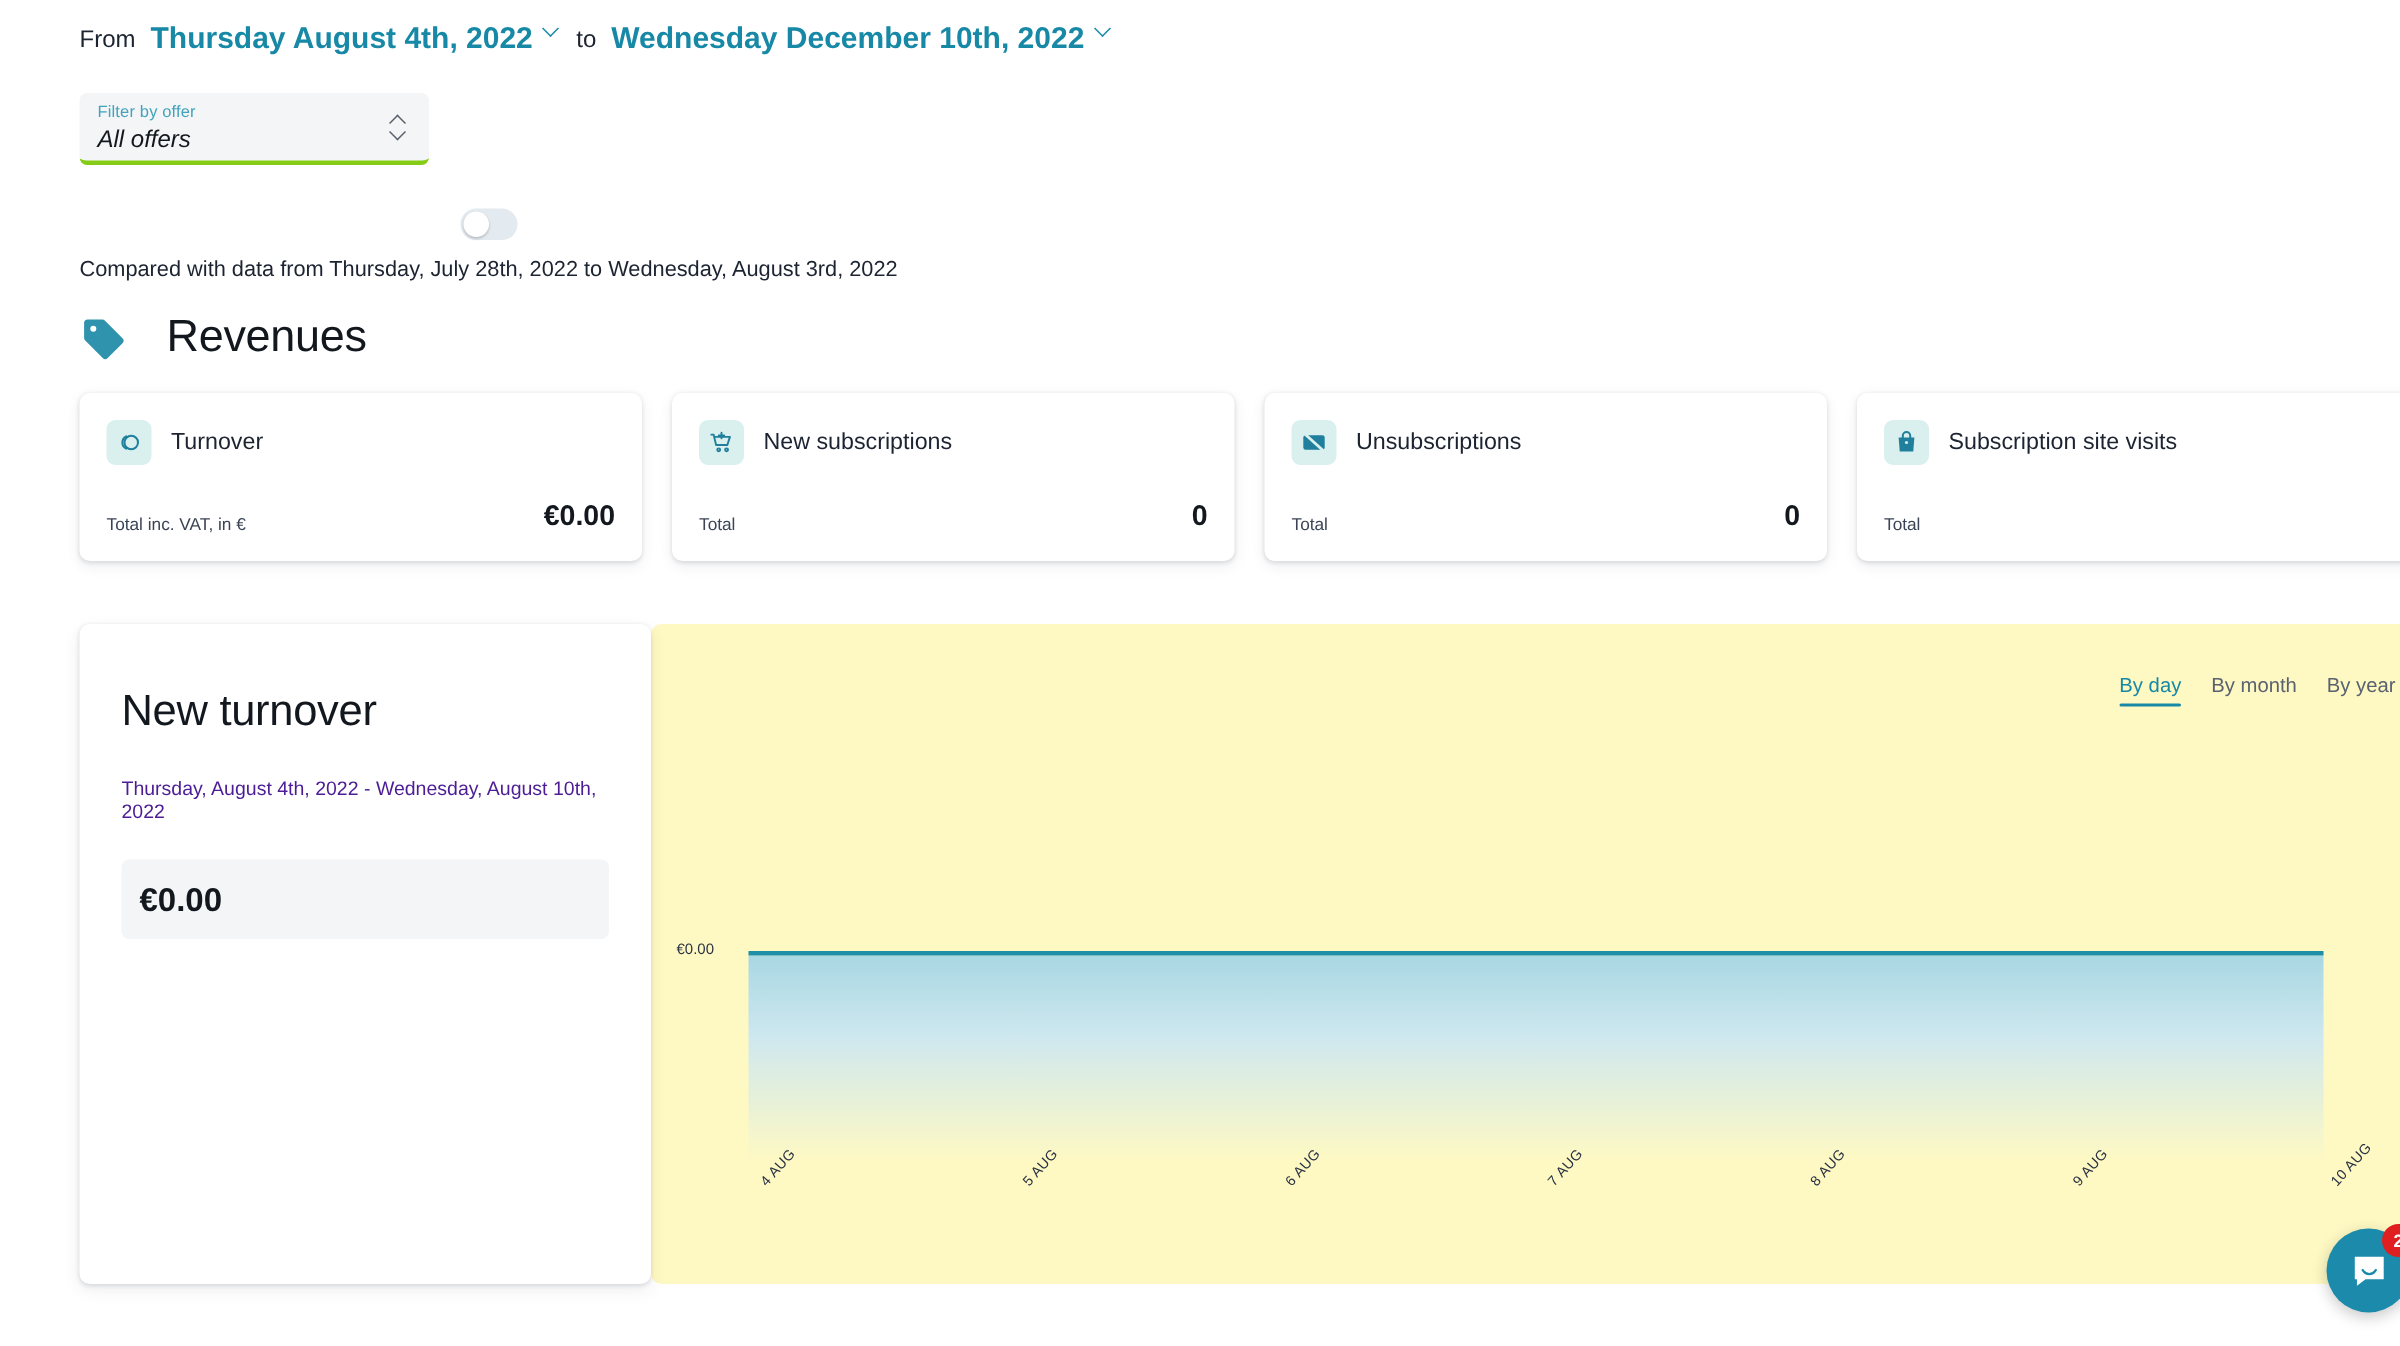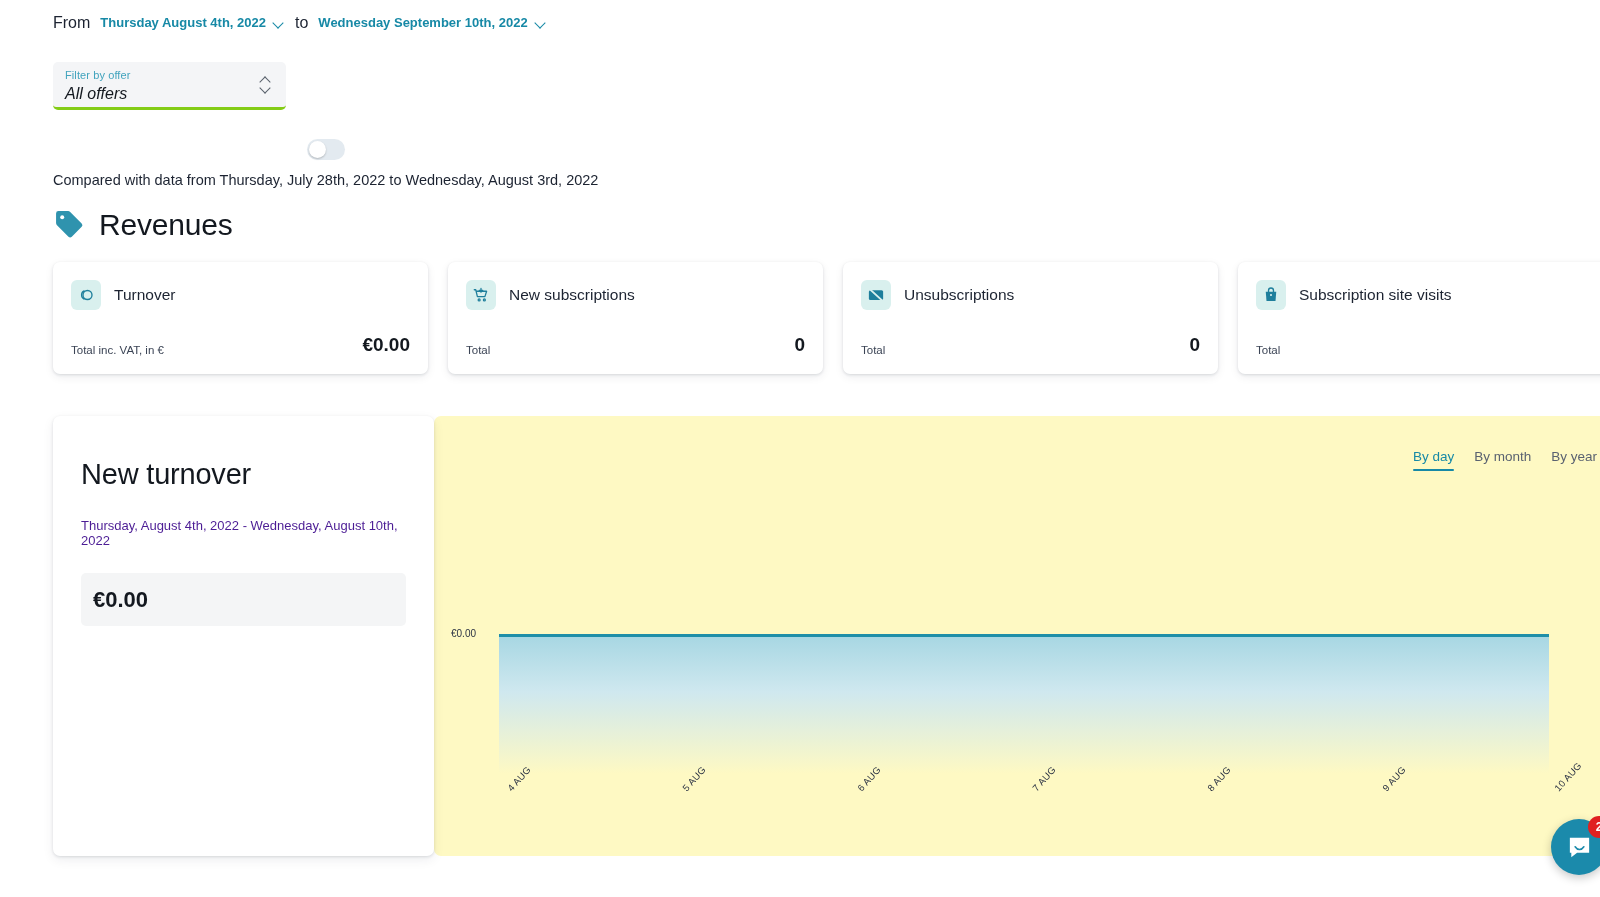--- a/index.html
+++ b/index.html
@@ -13,22 +13,22 @@
   .page { position: relative; width: 1600px; height: 897px; margin-left: 29px; }
 
   
   .daterange {
     position: absolute; left: 24px; top: 13px;
     display: flex; align-items: center; gap: 10px;
     font-size: 16px;
   }
   .daterange .plain { color: #1c2331; font-size: 16px; }
   .date-btn {
-    display: inline-flex; align-items: center; gap: 8px;
-    color: #1789a6; font-size: 13px; font-weight: bold;
+    display: inline-flex; gap: 8px;
+    color: #1789a6; font-size: 20px; font-weight: bold;
     cursor: pointer; background: none; border: none;
     font-family: "Liberation Sans", sans-serif;
     padding: 2px 0;
   }
   .chev-down {
     width: 11px; height: 7px; position: relative; display: inline-block;
   }
   .chev-down::before {
     content: ""; position: absolute; left: 0; top: 0;
     width: 7px; height: 7px;
@@ -78,21 +78,21 @@
     position: absolute; left: 2px; top: 2px;
     width: 17px; height: 17px; border-radius: 50%;
     background: #ffffff;
     box-shadow: 0 1px 2px rgba(0,0,0,.22);
   }
   .compare-text { font-size: 14.5px; color: #1c2331; }
 
   
   .section-head {
     position: absolute; left: 24px; top: 208px;
-    display: flex; align-items: flex-start; gap: 14px;
+    display: flex; align-items: flex-end; gap: 26px;
   }
   .tag-icon { width: 32px; height: 32px; flex: none; }
   .section-title {
     font-size: 30px; font-weight: normal; color: #13181f; letter-spacing: -.2px;
   }
 
   
   .kpi-row {
     position: absolute; left: 24px; top: 262px;
     display: flex; gap: 20px;
@@ -215,21 +215,21 @@
 <div class="page">
 
   <div class="daterange">
     <span class="plain">From</span>
     <span class="date-btn">
       <span>Thursday August 4th, 2022</span>
       <span class="chev-down"></span>
     </span>
     <span class="plain">to</span>
     <span class="date-btn">
-      <span>Wednesday September 10th, 2022</span>
+      <span>Wednesday December 10th, 2022</span>
       <span class="chev-down"></span>
     </span>
   </div>
 
   <div class="filter-select">
     <div class="filter-label">Filter by offer</div>
     <div class="filter-value">All offers</div>
     <span class="stepper">
       <i class="up"></i>
         <i class="down"></i>

